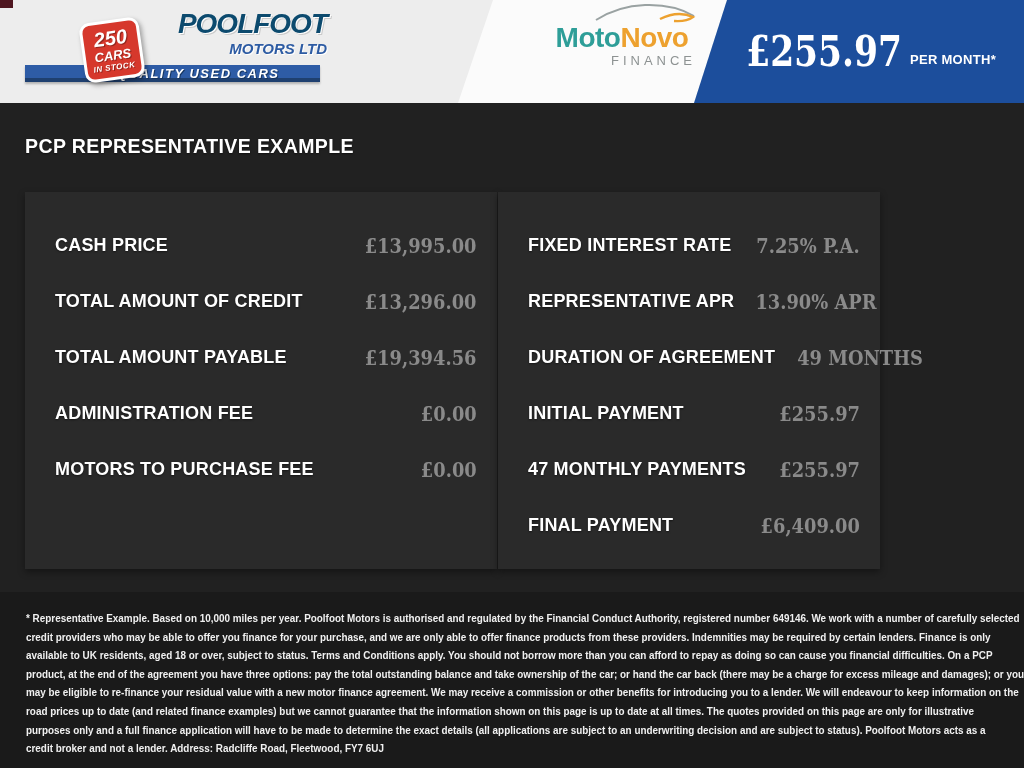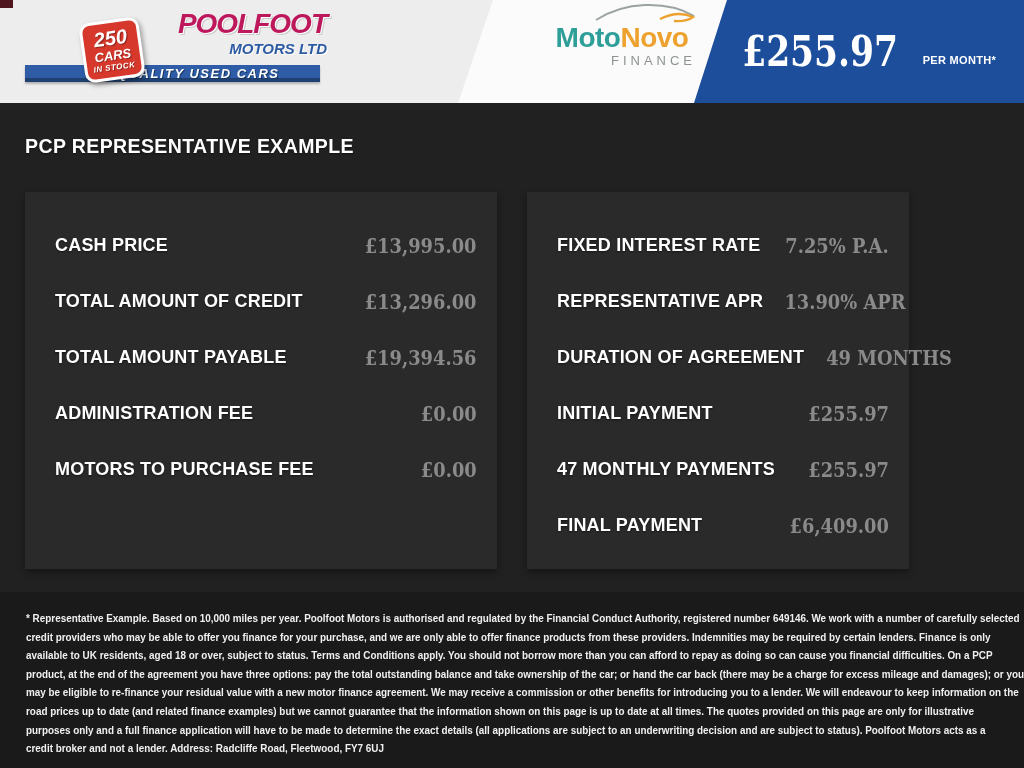--- a/index.html
+++ b/index.html
@@ -15,21 +15,21 @@
   .corner{position:absolute;left:0;top:0;width:13px;height:8px;background:#4f1620;}
 
   
   .pf{position:absolute;left:25px;top:8px;width:300px;height:88px;}
   .pf-bar{position:absolute;left:0;top:57px;width:295px;height:17px;background:#2e5ca6;
           box-shadow:inset 0 -4px 0 #1f4070, 0 2px 2px rgba(0,0,0,.25);}
   .pf-tagline{position:absolute;left:92px;top:1px;font-style:italic;font-weight:bold;
           font-size:13px;color:#fff;letter-spacing:1.5px;white-space:nowrap;
           text-shadow:1px 1px 0 #16345e;}
   .pf-name{position:absolute;left:118px;top:2px;width:184px;text-align:right;line-height:1;}
-  .pf-name-1{font-style:italic;font-weight:900;font-size:28px;color:#be185d;
+  .pf-name-1{font-style:italic;font-weight:900;font-size:28px;color:#0c4a6e;
           letter-spacing:-1px;text-shadow:1px 1px 0 #fff,2px 2px 0 rgba(0,0,0,.15);}
   .pf-name-2{font-style:italic;font-weight:700;font-size:15px;color:#2d5ba3;margin-top:3px;
           letter-spacing:0;text-shadow:1px 1px 0 #fff;}
   .pf-badge{position:absolute;left:57px;top:12px;width:54px;height:54px;background:#d6382c;
           border:3px solid #fff;border-radius:10px;transform:rotate(-8deg);
           box-shadow:2px 3px 5px rgba(0,0,0,.35);display:flex;flex-direction:column;
           align-items:center;justify-content:center;color:#fff;font-style:italic;
           font-weight:bold;line-height:1;text-shadow:1px 1px 0 rgba(0,0,0,.3);z-index:2;}
   .pf-badge .b1{font-size:20px;}
   .pf-badge .b2{font-size:13px;margin-top:1px;}
@@ -41,31 +41,31 @@
   .mn-words{position:absolute;left:0;top:24px;width:100%;font-weight:bold;font-size:28px;
             letter-spacing:-0.5px;line-height:1;white-space:nowrap;}
   .mn-sub{position:absolute;right:10px;top:53px;font-size:13px;color:#8d9292;
           letter-spacing:4px;font-weight:normal;}
 
   
   .price-wrap{position:absolute;left:700px;right:28px;top:0;height:103px;display:flex;
               align-items:center;justify-content:flex-end;}
   .price{font-family:"DejaVu Serif",serif;font-weight:bold;font-size:42px;color:#fff;
          transform:scaleX(.82);transform-origin:100% 50%;white-space:nowrap;}
-  .price-suffix{font-weight:bold;font-size:11px;color:#fff;margin-left:25px;margin-top:16px;
+  .price-suffix{font-weight:bold;font-size:13px;color:#fff;margin-left:8px;margin-top:16px;
          letter-spacing:.3px;white-space:nowrap;}
 
   
   .title{position:absolute;left:25px;top:135px;font-weight:bold;font-size:19.5px;color:#fff;
          letter-spacing:.4px;text-shadow:0 1px 2px rgba(0,0,0,.5);}
 
   .panel{position:absolute;top:192px;height:377px;background:#2a2a2a;box-sizing:border-box;
          padding:25px 20px 0 30px;box-shadow:0 3px 7px rgba(0,0,0,.4);}
   .panel-left{left:25px;width:472px;}
-  .panel-right{left:527px;width:382px;}
+  .panel-right{left:498px;width:382px;}
   .row{height:56px;display:flex;justify-content:space-between;align-items:center;}
   .lbl{font-weight:bold;font-size:18px;color:#fff;letter-spacing:.2px;white-space:nowrap;
        text-shadow:0 1px 2px rgba(0,0,0,.5);}
   .val{font-family:"DejaVu Serif",serif;font-weight:bold;font-size:21px;color:#8a8a8a;
        transform:scaleX(.85);transform-origin:100% 50%;white-space:nowrap;}
 
   
   .footer{position:absolute;left:0;top:592px;width:1024px;height:176px;background:#1a1a1a;
           box-sizing:border-box;padding:17px 26px 0 26px;}
   .fline{font-weight:bold;font-size:11.5px;line-height:18.6px;color:#f0f0f0;

